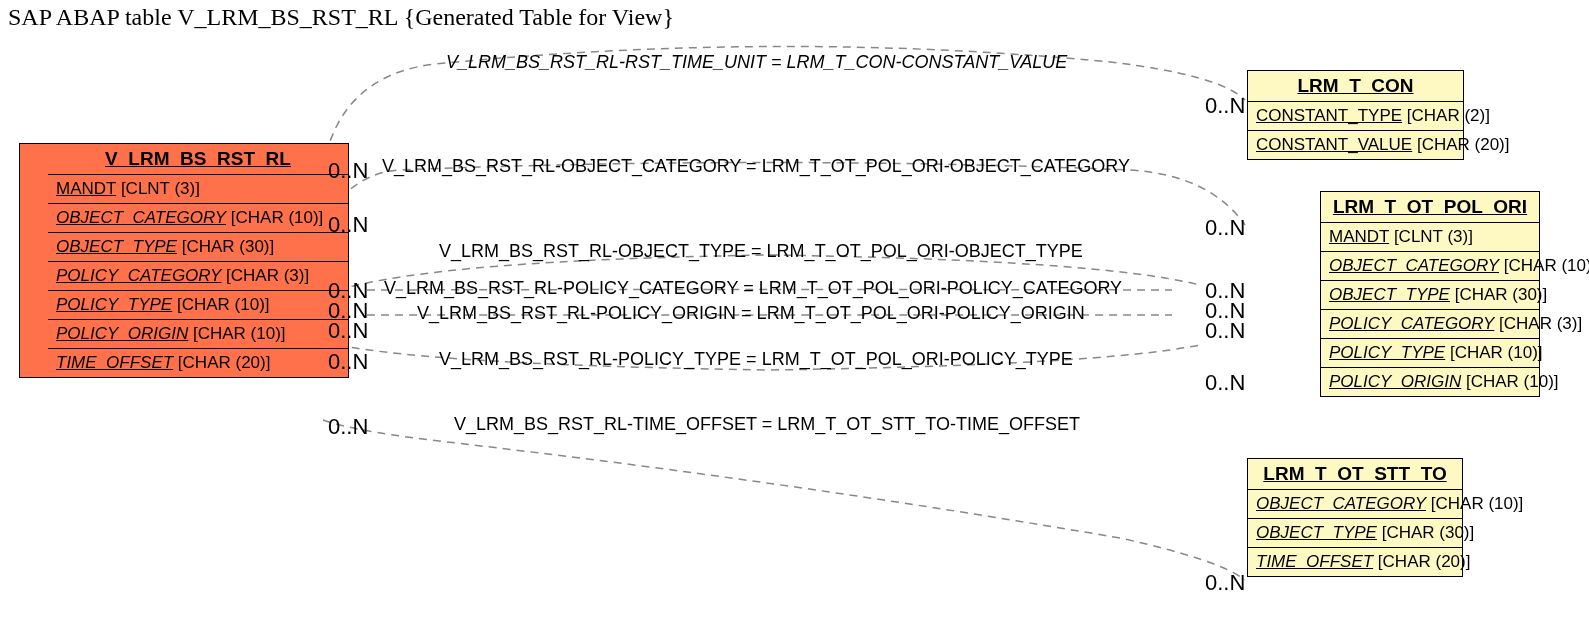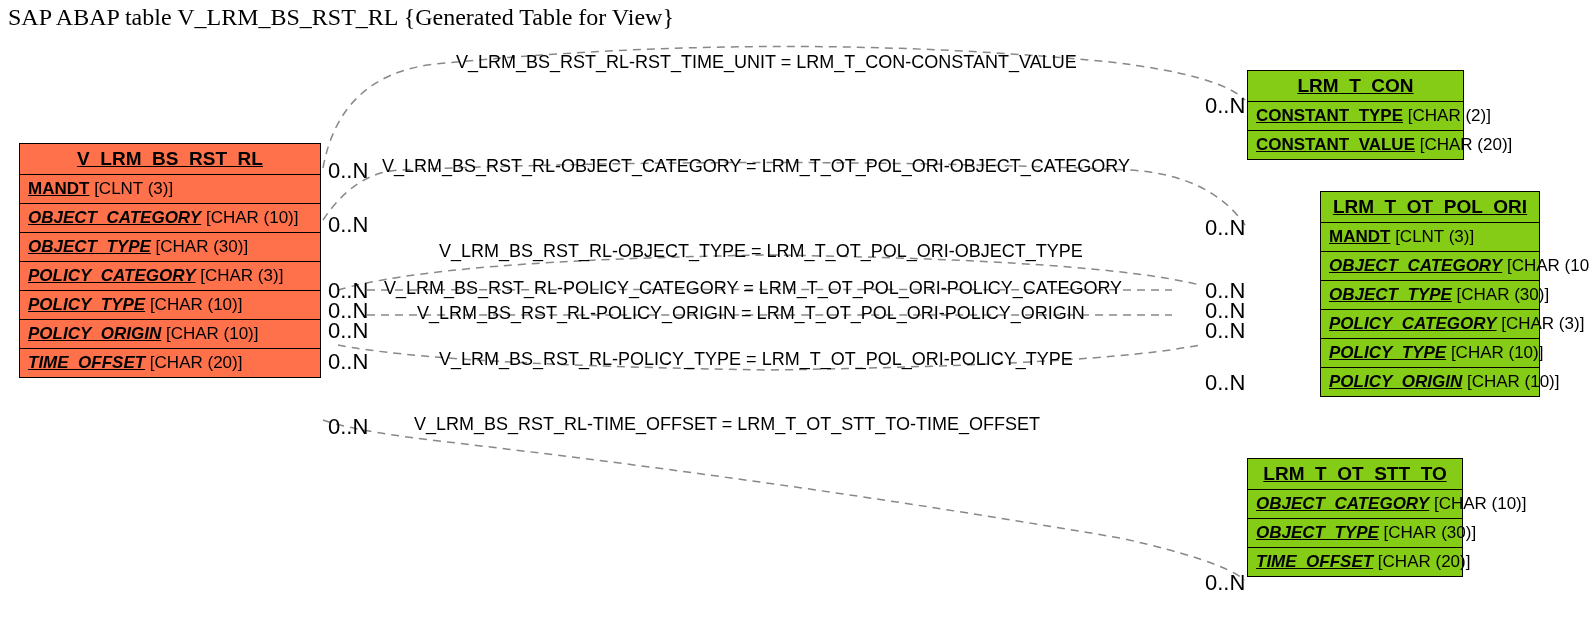--- a/index.html
+++ b/index.html
@@ -17,41 +17,42 @@
   .title {
     position: absolute;
     top: 4px;
     left: 8px;
     font-size: 24px;
     font-family: Georgia, 'Times New Roman', serif;
   }
   .entity {
     position: absolute;
     border: 1px solid #000;
-    background: #84cc16;
+    background: #fef9c3;
   }
   .entity.orange {
     background: #ff714a;
+    padding-left: 28px;
   }
   .entity-header {
     font-weight: bold;
     text-align: center;
     padding: 4px 8px 4px 8px;
     border-bottom: 1px solid #000;
     font-size: 19px;
   }
   .entity-header span { text-decoration: underline; }
   .entity-row {
     padding: 4px 8px;
     border-bottom: 1px solid #000;
     white-space: nowrap;
     font-size: 17px;
   }
   .entity-row:last-child { border-bottom: none; }
-  .fieldname { text-decoration: underline; font-weight: bold; }
+  .fieldname { text-decoration: underline; }
   .fieldname.italic { font-style: italic; }
   .label {
     position: absolute;
     font-size: 18px;
     white-space: nowrap;
   }
   .card {
     position: absolute;
     font-size: 22px;
   }
@@ -118,27 +119,27 @@
   <div class="entity-row"><span class="fieldname italic">POLICY_ORIGIN</span> <span>[CHAR (10)]</span></div>
 </div>
 
 <div class="entity" style="left:1247px; top:458px; width:214px;">
   <div class="entity-header"><span>LRM_T_OT_STT_TO</span></div>
   <div class="entity-row"><span class="fieldname italic">OBJECT_CATEGORY</span> <span>[CHAR (10)]</span></div>
   <div class="entity-row"><span class="fieldname italic">OBJECT_TYPE</span> <span>[CHAR (30)]</span></div>
   <div class="entity-row"><span class="fieldname italic">TIME_OFFSET</span> <span>[CHAR (20)]</span></div>
 </div>
 
-<div class="label" style="left:456px; top:52px;">V_LRM_BS_RST_RL-RST_TIME_UNIT = LRM_T_CON-CONSTANT_VALUE</div>
+<div class="label" style="left:446px; top:52px;font-style:italic;">V_LRM_BS_RST_RL-RST_TIME_UNIT = LRM_T_CON-CONSTANT_VALUE</div>
 <div class="label" style="left:382px; top:156px;">V_LRM_BS_RST_RL-OBJECT_CATEGORY = LRM_T_OT_POL_ORI-OBJECT_CATEGORY</div>
 <div class="label" style="left:439px; top:241px;">V_LRM_BS_RST_RL-OBJECT_TYPE = LRM_T_OT_POL_ORI-OBJECT_TYPE</div>
 <div class="label" style="left:384px; top:278px;">V_LRM_BS_RST_RL-POLICY_CATEGORY = LRM_T_OT_POL_ORI-POLICY_CATEGORY</div>
 <div class="label" style="left:417px; top:303px;">V_LRM_BS_RST_RL-POLICY_ORIGIN = LRM_T_OT_POL_ORI-POLICY_ORIGIN</div>
 <div class="label" style="left:439px; top:349px;">V_LRM_BS_RST_RL-POLICY_TYPE = LRM_T_OT_POL_ORI-POLICY_TYPE</div>
-<div class="label" style="left:414px; top:414px;">V_LRM_BS_RST_RL-TIME_OFFSET = LRM_T_OT_STT_TO-TIME_OFFSET</div>
+<div class="label" style="left:454px; top:414px;">V_LRM_BS_RST_RL-TIME_OFFSET = LRM_T_OT_STT_TO-TIME_OFFSET</div>
 
 <div class="card" style="left:328px; top:158px;">0..N</div>
 <div class="card" style="left:328px; top:212px;">0..N</div>
 <div class="card" style="left:328px; top:278px;">0..N</div>
 <div class="card" style="left:328px; top:298px;">0..N</div>
 <div class="card" style="left:328px; top:318px;">0..N</div>
 <div class="card" style="left:328px; top:349px;">0..N</div>
 <div class="card" style="left:328px; top:414px;">0..N</div>
 
 <div class="card" style="left:1205px; top:93px;">0..N</div>

